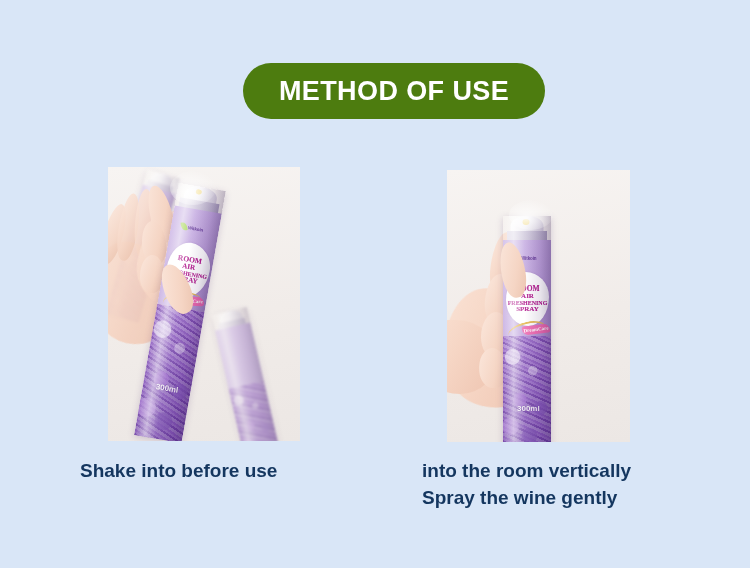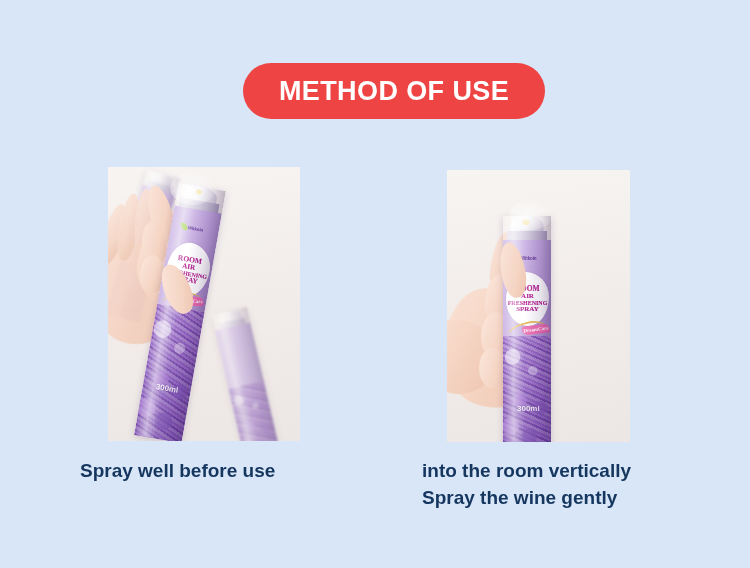--- a/index.html
+++ b/index.html
@@ -15,21 +15,21 @@
     position: relative;
   }
 
   
   .title-badge {
     position: absolute;
     left: 243px;
     top: 63px;
     width: 302px;
     height: 56px;
-    background: #ef4444;
+    background: #4d7c0f;
     border-radius: 28px;
     display: flex;
     align-items: center;
     justify-content: center;
   }
   .title-badge .title-text {
     color: #ffffff;
     font-size: 27px;
     font-weight: bold;
     letter-spacing: 0.4px;
@@ -332,18 +332,18 @@
 
       <div class="can-gloss" style="left:0; right:0;"></div>
     </div>
 
     <div class="finger" style="left:54px; top:72px; width:24px; height:56px; transform:rotate(-10deg);"></div>
 
     <div class="spray-mist" style="left:62px; top:30px; width:44px; height:30px;"></div>
   </div>
 </div>
 
-<div class="caption" id="caption-left">Spray well before use</div>
+<div class="caption" id="caption-left">Shake into before use</div>
 
 <div class="caption" id="caption-right">
   <div>into the room vertically</div>
   <div>Spray the wine gently</div>
 </div>
 
 </body></html>

